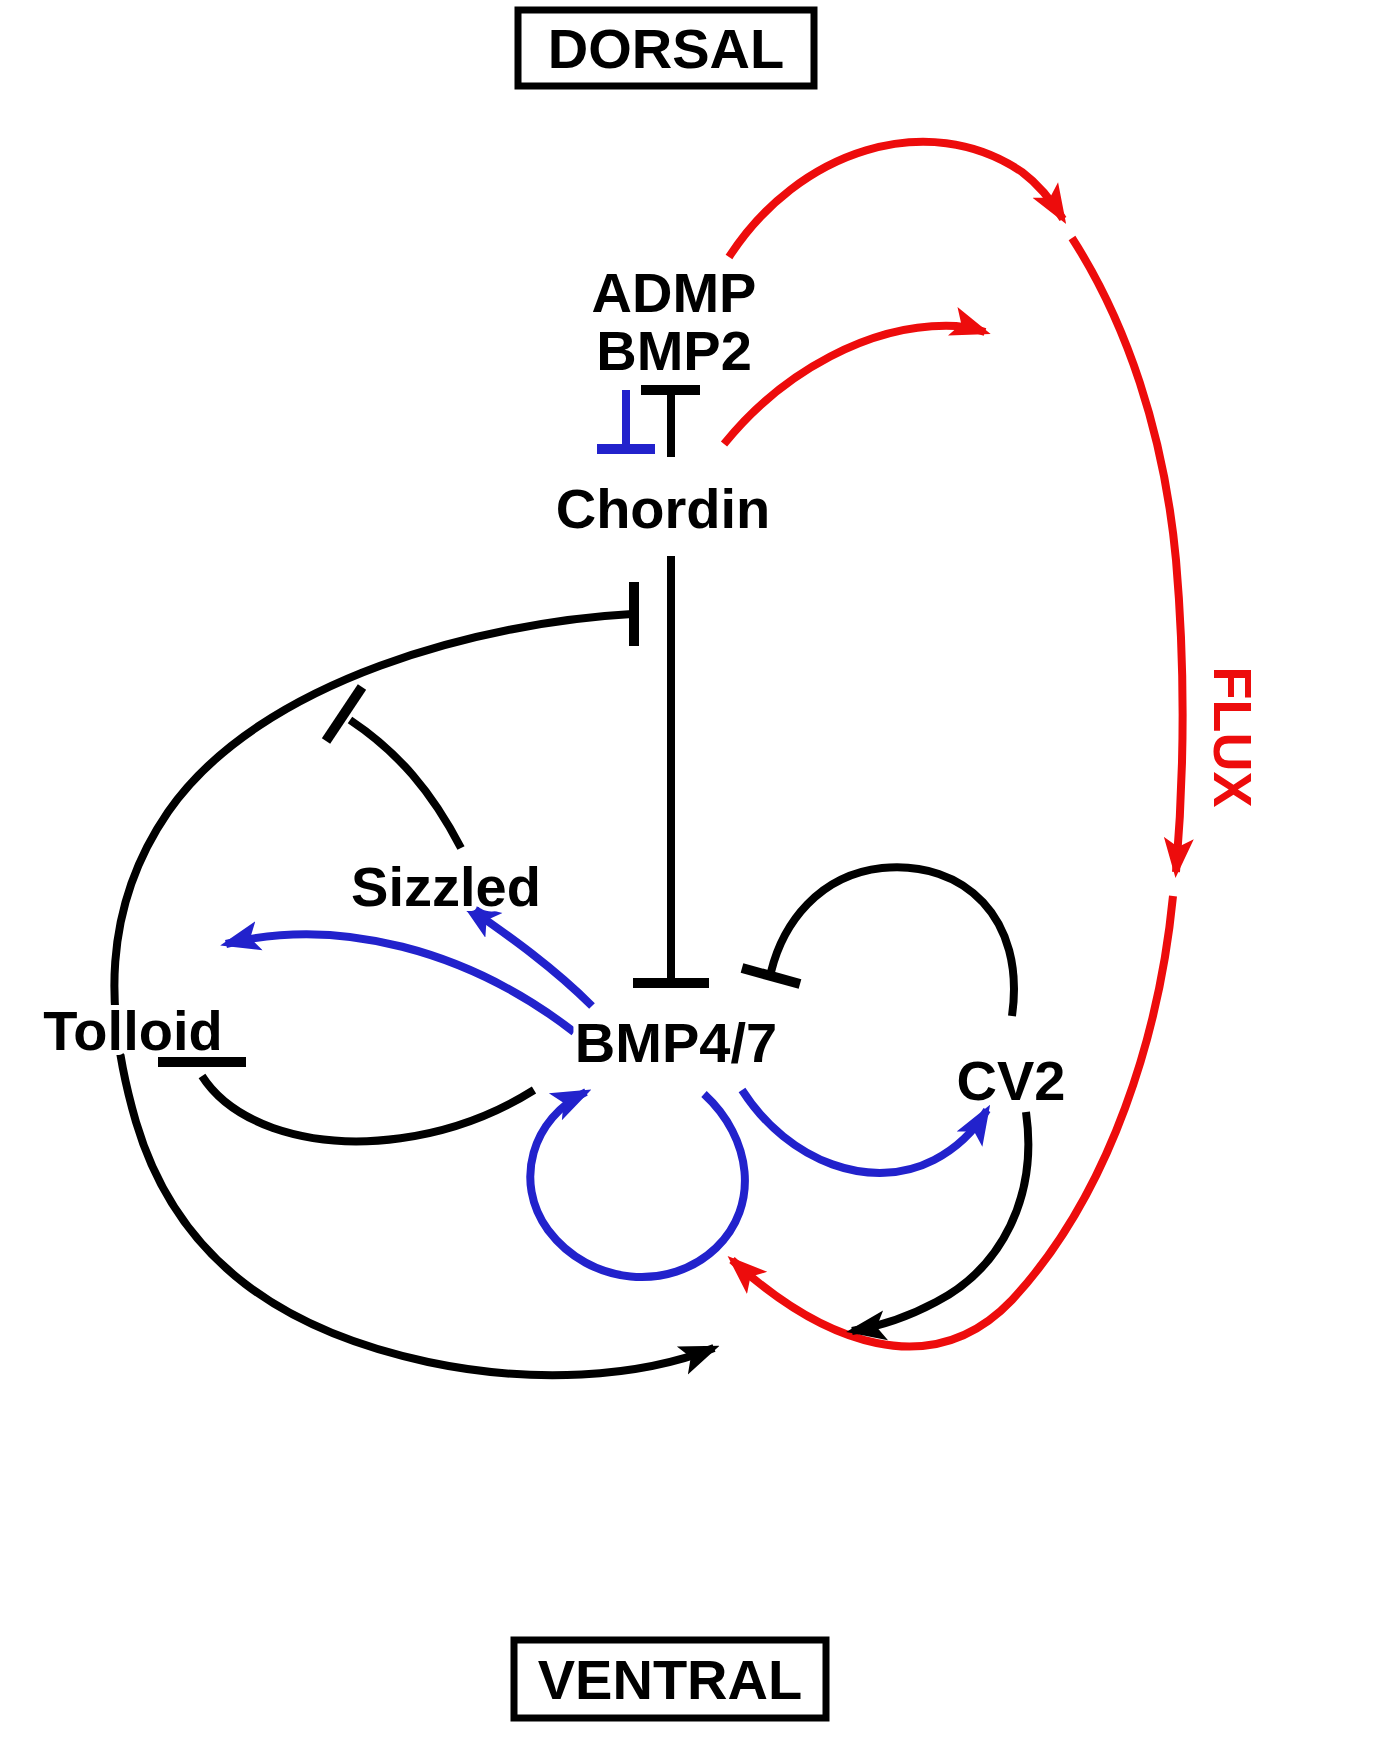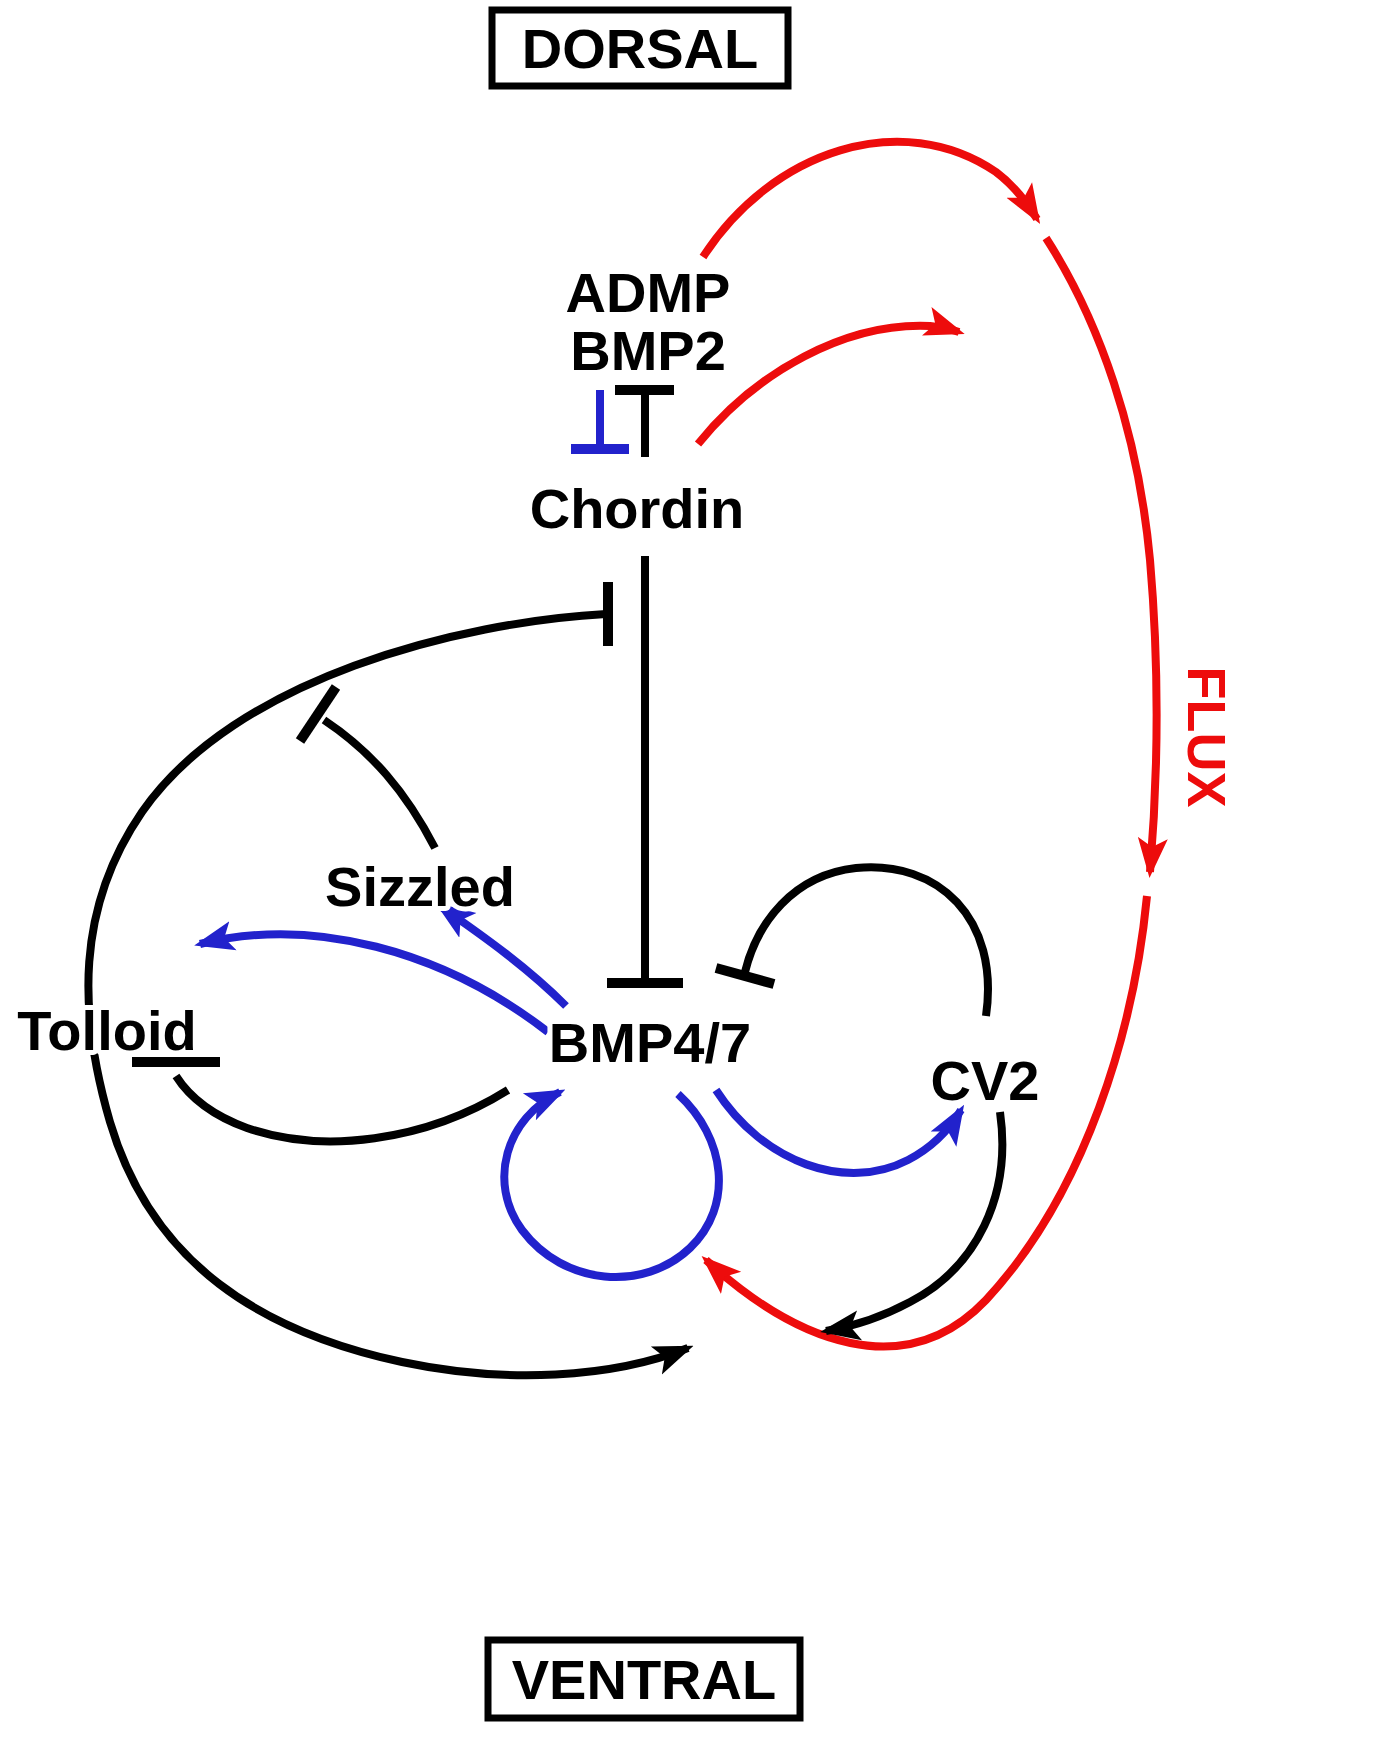--- a/index.html
+++ b/index.html
@@ -7,20 +7,21 @@
     padding: 0;
     background: #ffffff;
     font-family: "Liberation Sans", sans-serif;
   }
   .canvas {
     position: relative;
     width: 1308px;
     height: 1760px;
     background: #ffffff;
     overflow: hidden;
+    margin-left: 26px;
   }
   svg { display: block; }
 
   .node-label {
     font-family: "Liberation Sans", sans-serif;
     font-weight: bold;
     font-size: 56px;
     fill: #000000;
     paint-order: stroke fill;
     stroke: #ffffff;

